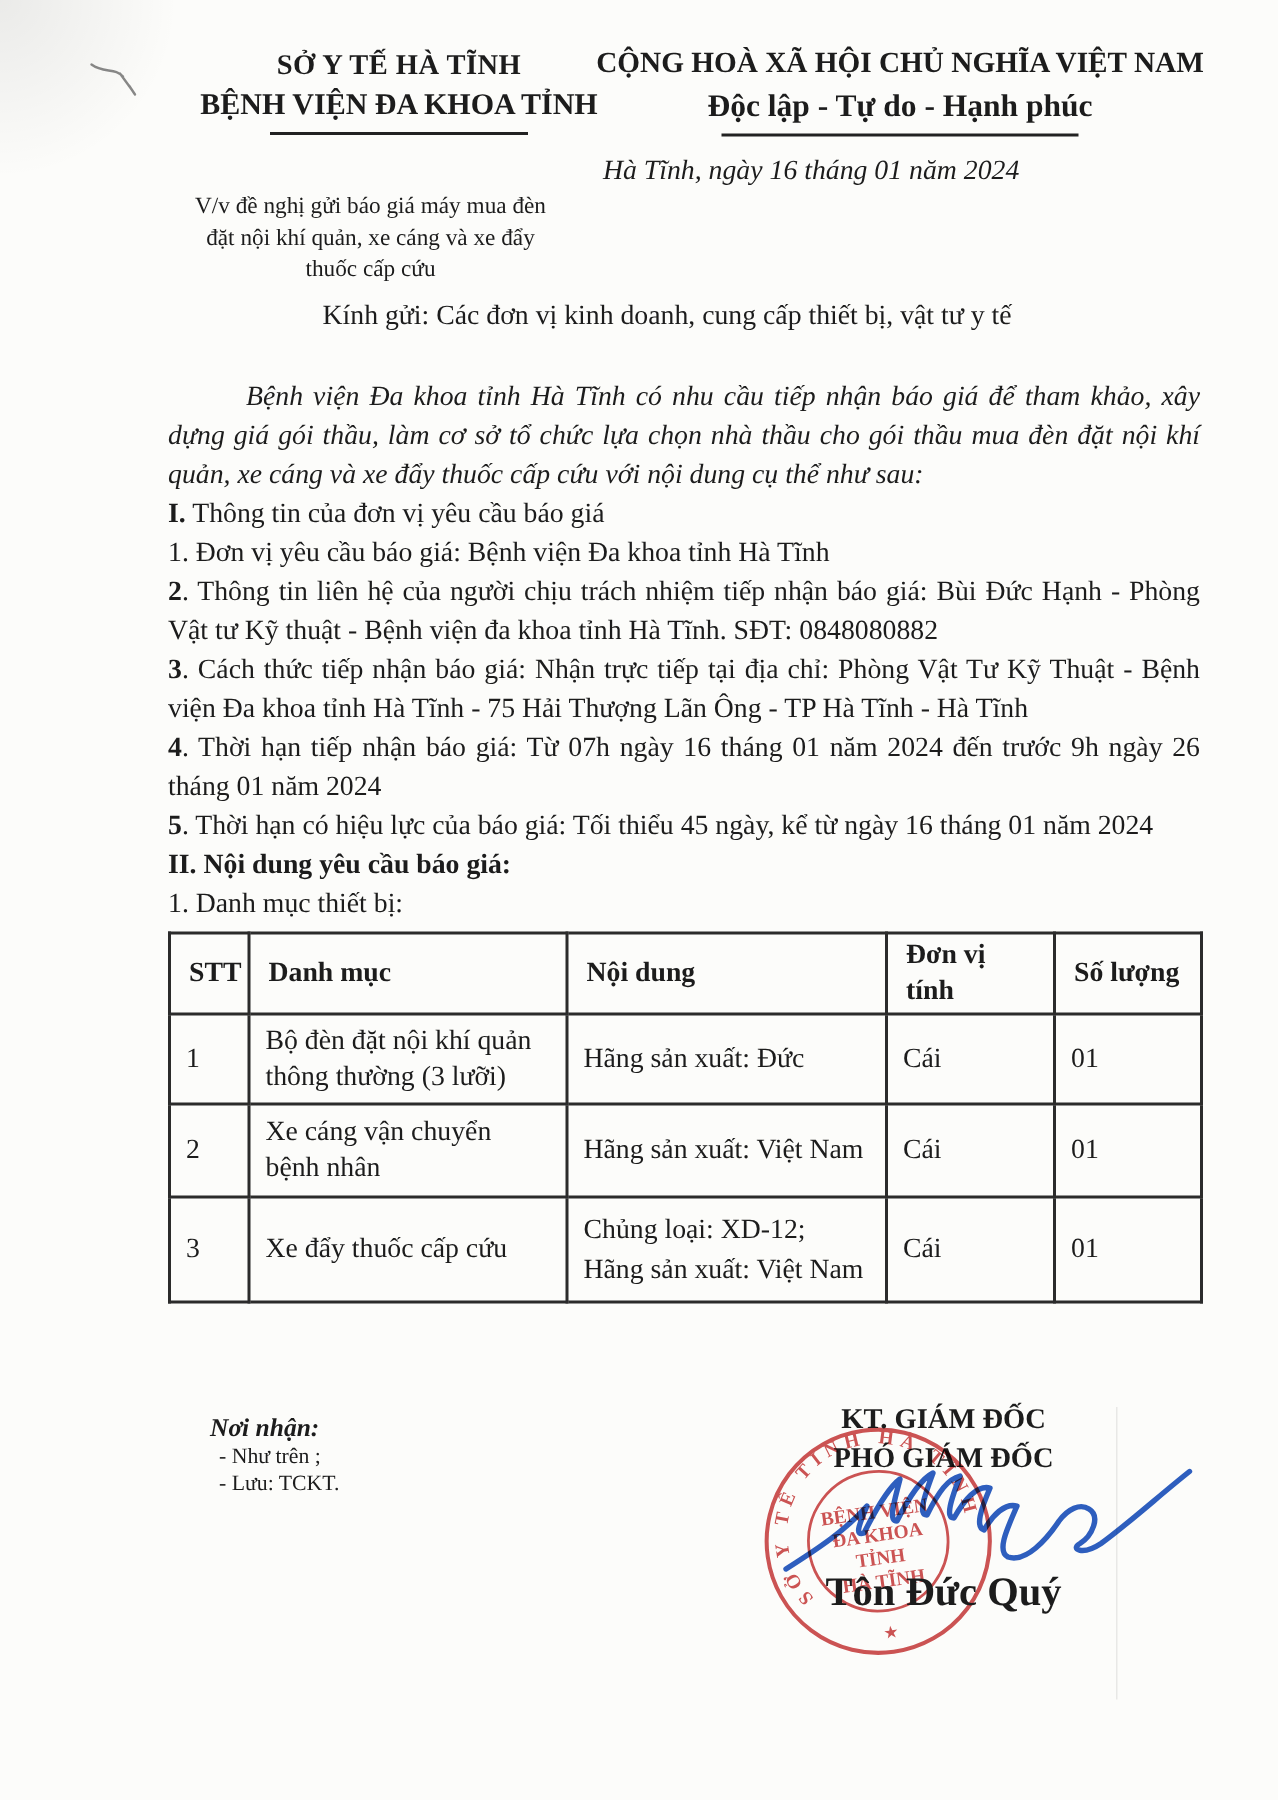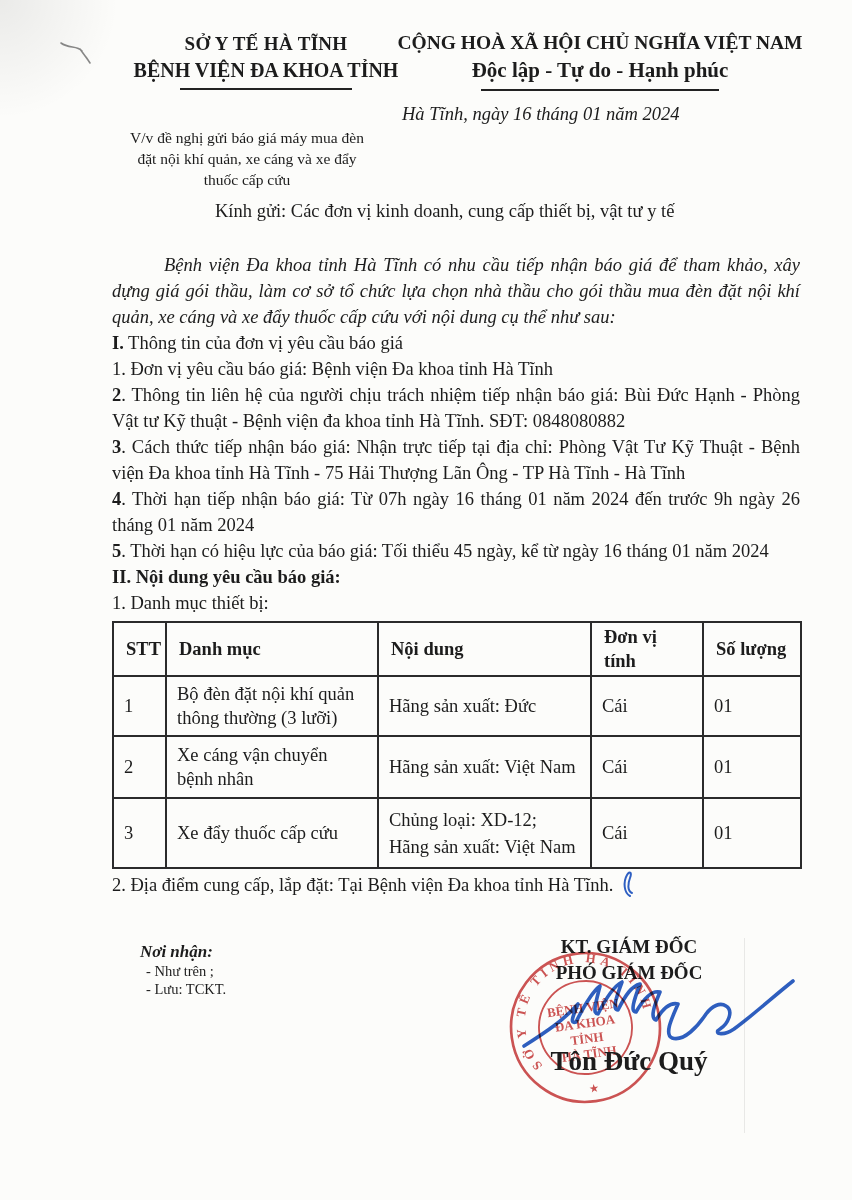--- a/index.html
+++ b/index.html
@@ -146,23 +146,20 @@
         <td class="noi-dung">
           <div>Chủng loại: XD-12;</div>
           <div>Hãng sản xuất: Việt Nam</div>
         </td>
         <td>Cái</td>
         <td>01</td>
       </tr>
     </tbody>
       </table>
 
-    <p class="after-table"><span>2. Địa điểm cung cấp, lắp đặt: Tại Bệnh viện Đa khoa tỉnh Hà Tĩnh.</span><svg class="paraph" width="16" height="30" viewBox="0 0 16 30">
-          <path d="M11,27 C5,24 4,13 8,6 C11,1 13,4 11,9 C9,14 8,22 13,24" stroke="#2e5fc2" stroke-width="2" fill="none" stroke-linecap="round"></path>
-        </svg></p>
   </div>
 
   <div class="recipients">
     <div class="t">Nơi nhận:</div>
     <div class="i">- Như trên ;</div>
     <div class="i">- Lưu: TCKT.</div>
   </div>
 
   <div class="sig-block">
     <div class="t1">KT. GIÁM ĐỐC</div>

